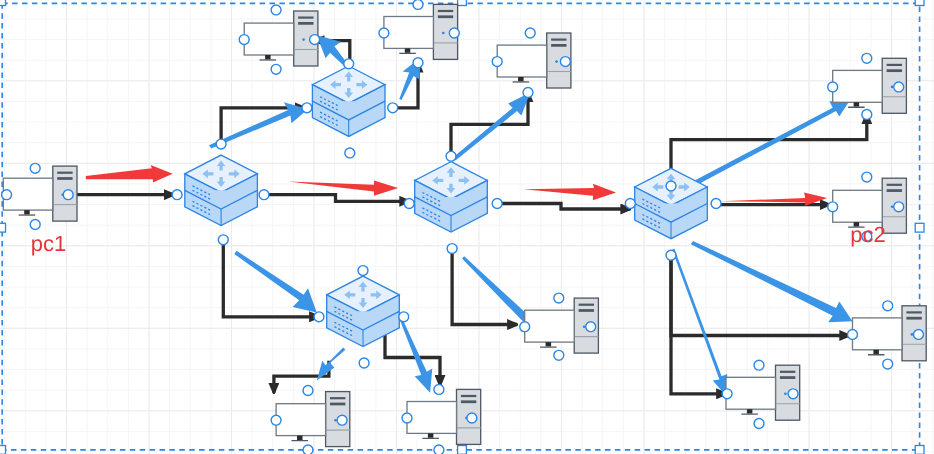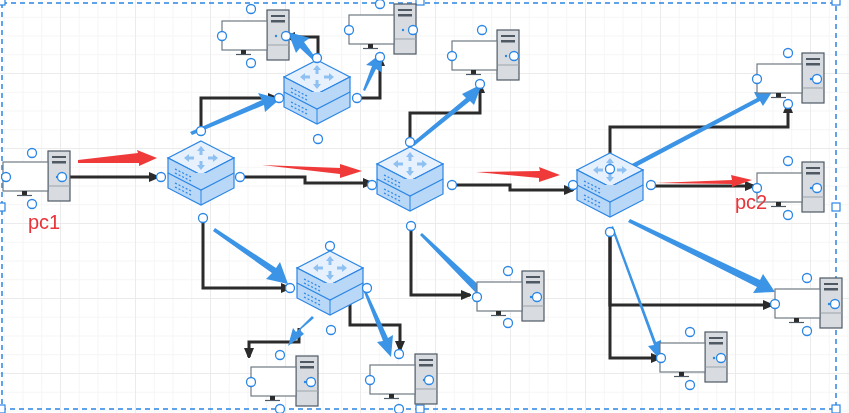--- a/index.html
+++ b/index.html
@@ -188,13 +188,13 @@
       <circle cx="280" cy="355" r="4.5"></circle>
       <circle cx="280" cy="409" r="4.5"></circle>
       <circle cx="370" cy="380" r="4.5"></circle>
       <circle cx="429" cy="380" r="4.5"></circle>
       <circle cx="399" cy="354" r="4.5"></circle>
       <circle cx="399" cy="409" r="4.5"></circle>
     </g>
 </svg>
 
 <div class="label" style="left:28px;top:212px;">pc1</div>
-<div class="label" style="left:735px;top:192px;">pc2</div>
+<div class="label" style="left:735px;top:204px;padding-left:38px;">pc2</div>
 
 </body></html>

